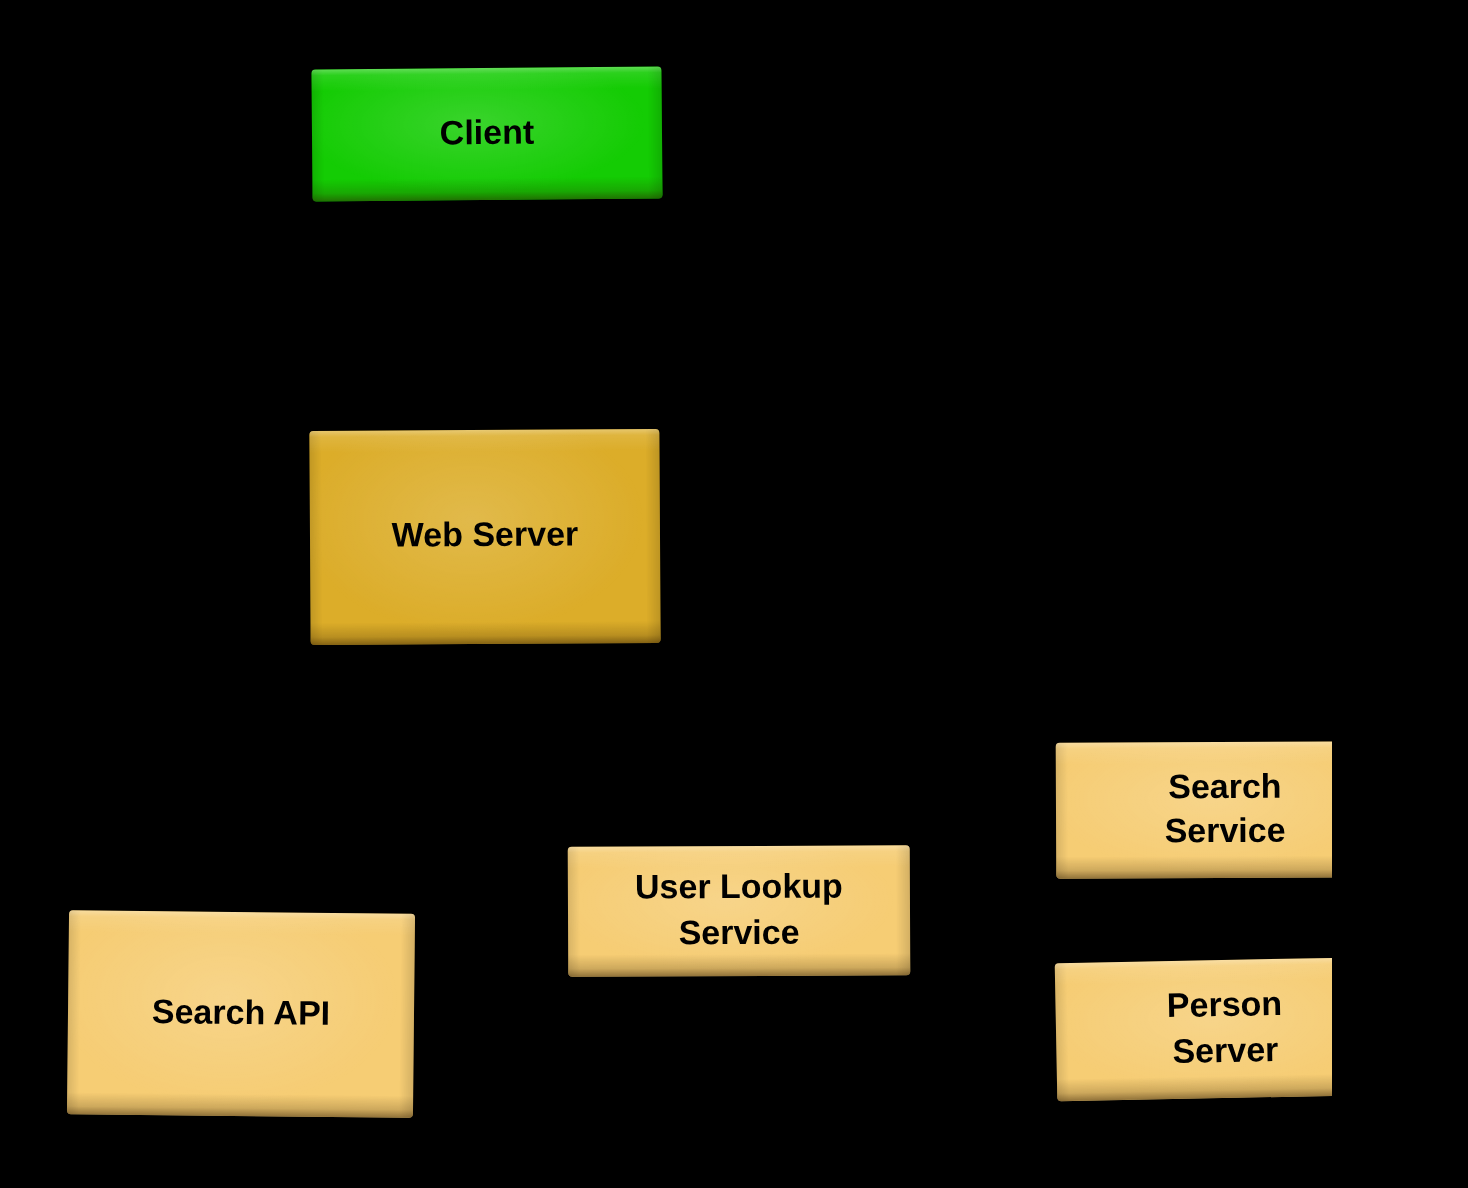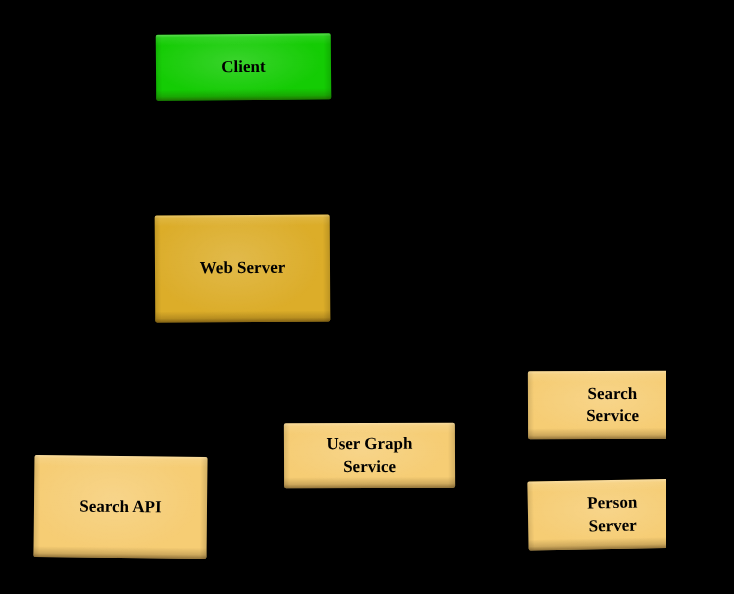--- a/index.html
+++ b/index.html
@@ -6,21 +6,21 @@
     margin: 0;
     padding: 0;
     background: #000;
   }
   #canvas {
     position: relative;
     width: 666px;
     height: 594px;
     background: #000000;
     overflow: hidden;
-    font-family: Liberation Serif, serif;
+    font-family: Liberation Sans, sans-serif;
   }
   .node {
     position: absolute;
     display: flex;
     align-items: center;
     justify-content: center;
     text-align: center;
     color: #000;
     font-weight: 700;
     background: var(--fill, #f6cd74);
@@ -68,21 +68,21 @@
 
   <div class="node" id="node-web-server" style="--fill: #DCAD29;">
     <span class="node-label">Web Server</span>
   </div>
 
   <div class="node" id="node-search-api" style="--fill: #F6CD74;">
     <span class="node-label">Search API</span>
   </div>
 
   <div class="node" id="node-user-graph" style="--fill: #F6CD74;">
-    <span class="node-label">User Graph
+    <span class="node-label">User Lookup
 Service</span>
   </div>
 
   <div class="node" id="node-lookup" style="--fill: #F6CD74;">
     <span class="node-label">Search
 Service</span>
   </div>
 
   <div class="node" id="node-person" style="--fill: #F6CD74;">
     <span class="node-label">Person

